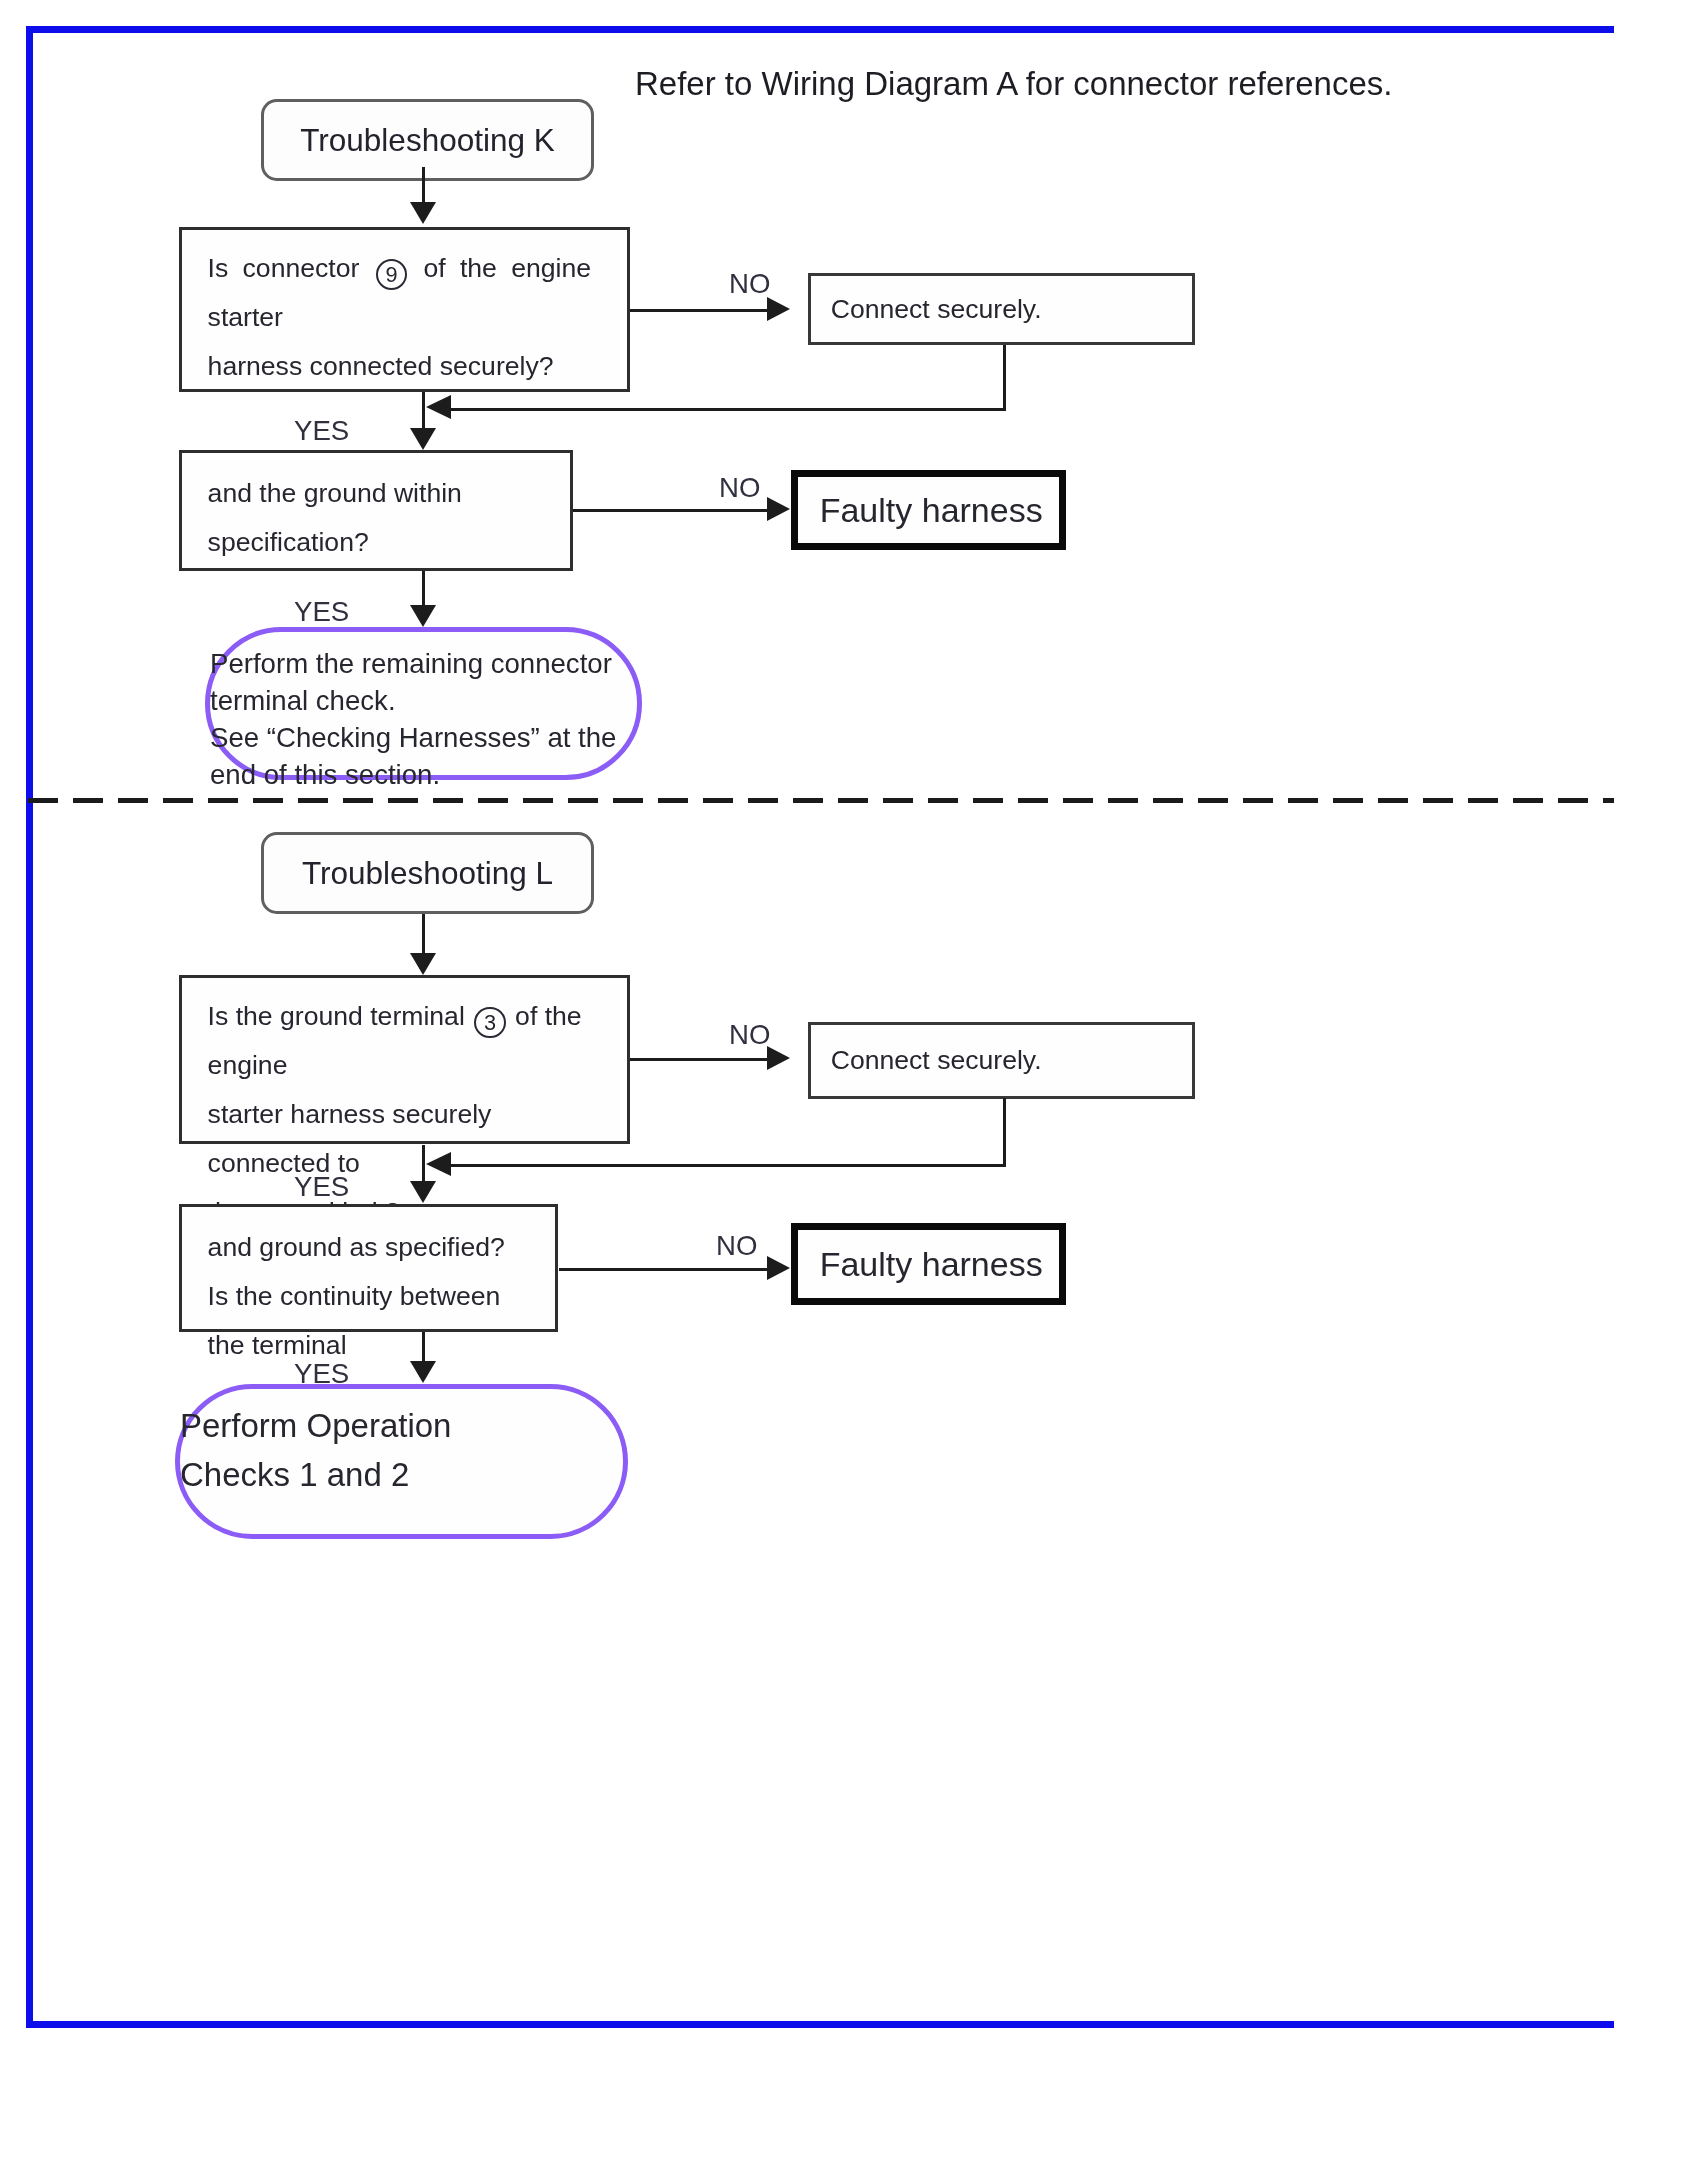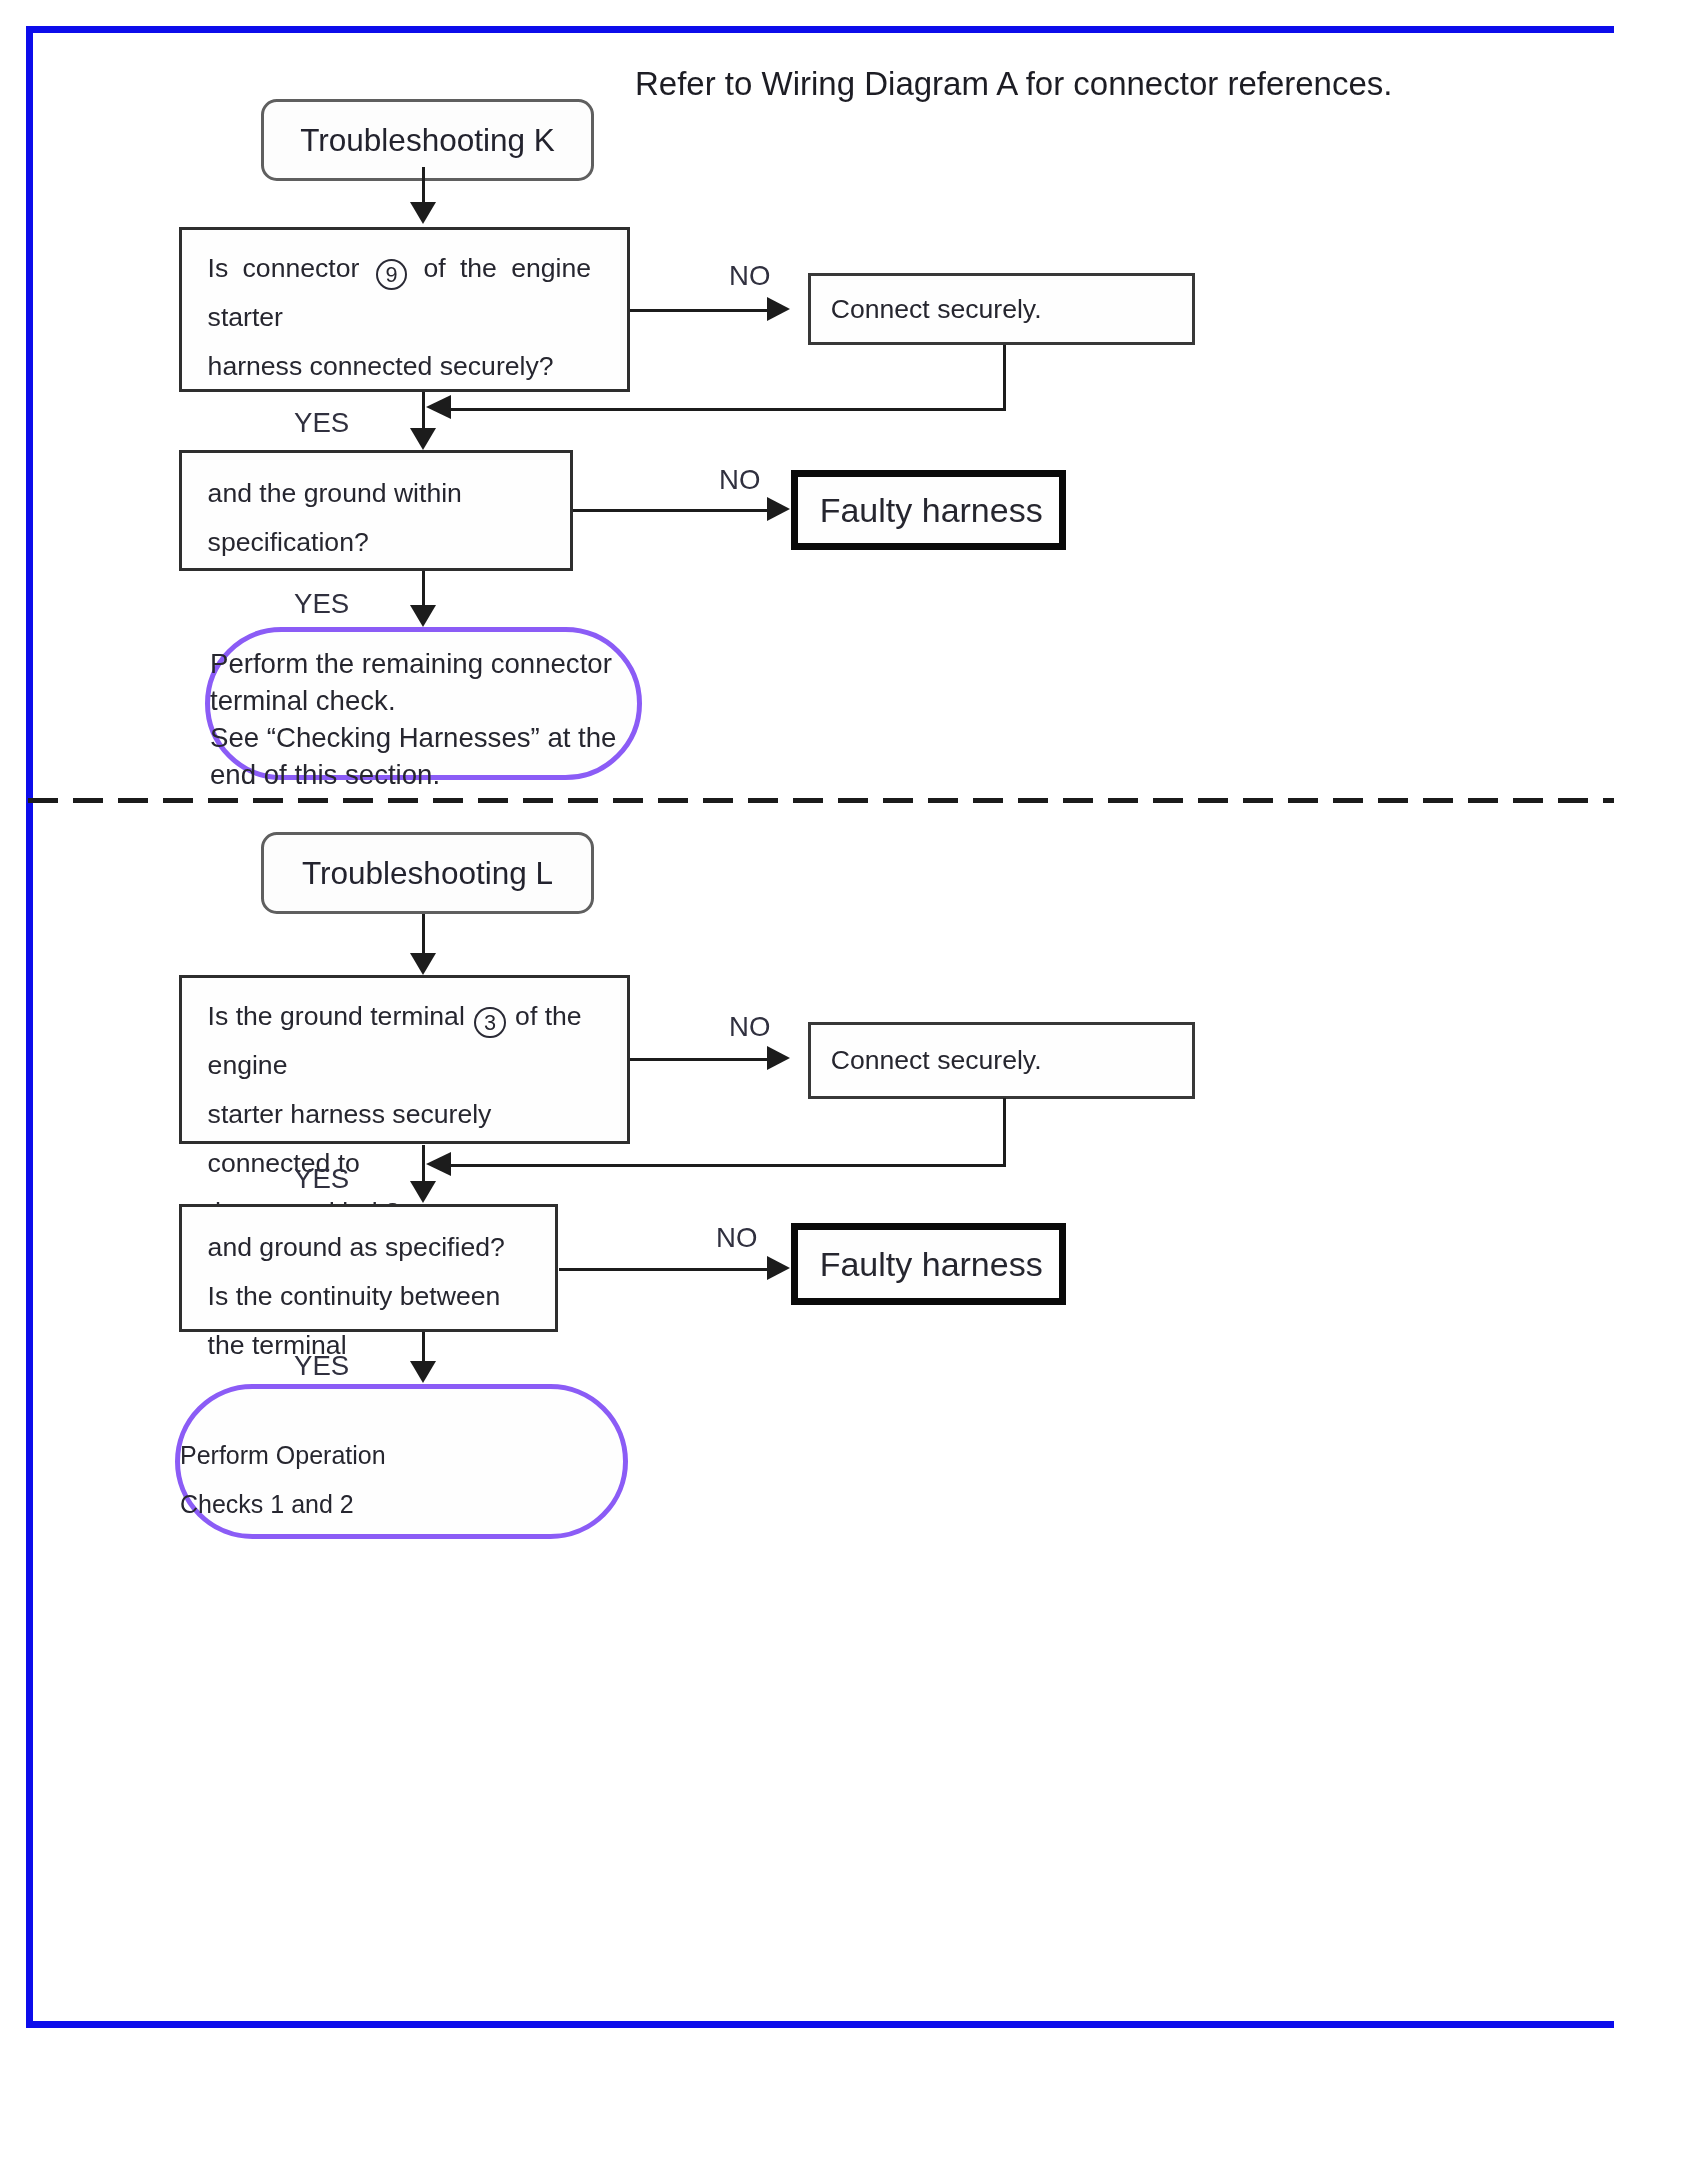--- a/index.html
+++ b/index.html
@@ -36,21 +36,21 @@
   .hline{height:3px;background:#1c1c1c;}
   .vline{width:3px;background:#1c1c1c;}
   .ah-down{width:0;height:0;border-left:13.8px solid transparent;border-right:13.8px solid transparent;
            border-top:22.7px solid #1c1c1c;}
   .ah-right{width:0;height:0;border-top:12.8px solid transparent;border-bottom:12.8px solid transparent;
             border-left:23.6px solid #1c1c1c;}
   .ah-left{width:0;height:0;border-top:12.8px solid transparent;border-bottom:12.8px solid transparent;
            border-right:25.6px solid #1c1c1c;}
 
   
-  .lbl{font-size:27.6px;color:#30303f;}
+  .lbl{font-size:27.6px;color:#30303f;margin-top:8px;}
 
   
   #divider{height:4.9px;background:repeating-linear-gradient(90deg,#1b1b1b 0 29.6px,transparent 29.6px 45px);}
 
   #note{font-size:33px;color:#1d1d24;}
   #caption{font-size:46px;font-weight:700;color:#000;letter-spacing:-0.5px;}
   .ws{word-spacing:6.9px;}
 </style>
 </head>
 <body>
@@ -152,21 +152,21 @@
     <div class="abs hline" style="left:559px;top:1268px;width:209px;"></div>
     <div class="abs ah-right" style="left:767px;top:1256px;"></div>
     <div class="abs fbox" style="left:791px;top:1223px;width:275px;height:82px;">
       <span>Faulty harness</span>
     </div>
 
     <div class="abs lbl" style="left:294px;top:1350px;">YES</div>
     <div class="abs vline" style="left:422px;top:1332px;height:30.5px;"></div>
     <div class="abs ah-down" style="left:410px;top:1361px;"></div>
 
-    <div class="abs stadium" style="left:175px;top:1384px;width:453px;height:155px;font-size:25px;line-height:49px;padding-top:42px;">
+    <div class="abs stadium" style="left:175px;top:1384px;width:453px;height:155px;font-size:33px;line-height:49px;padding-top:12px;">
       <div>Perform Operation</div>
       <div>Checks 1 and 2</div>
     </div>
   </div>
 
 
 </div>
 
 
 </body></html>

